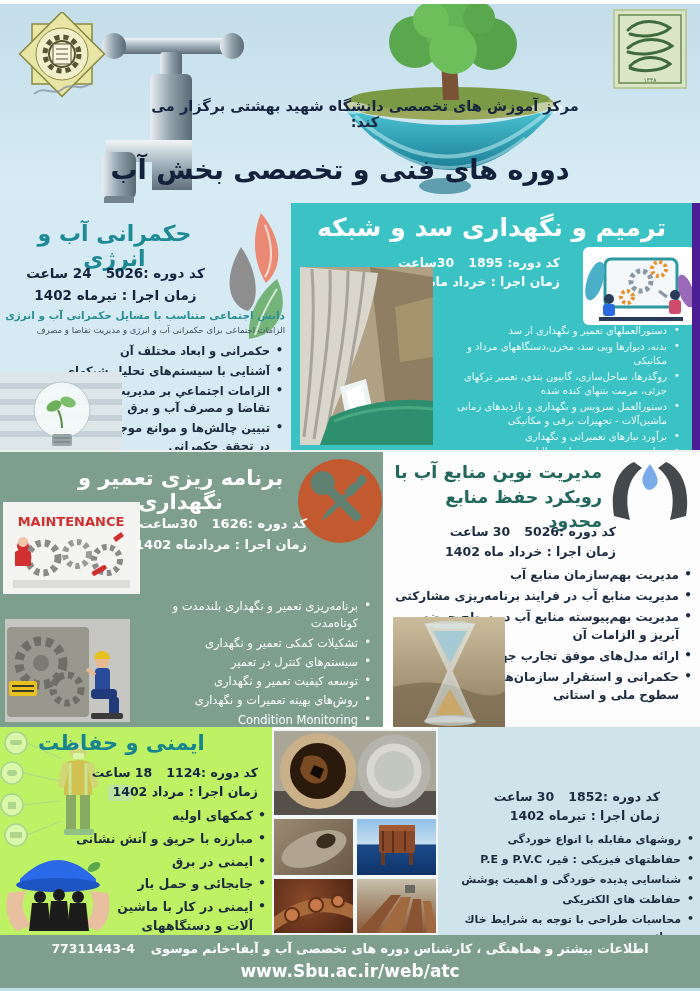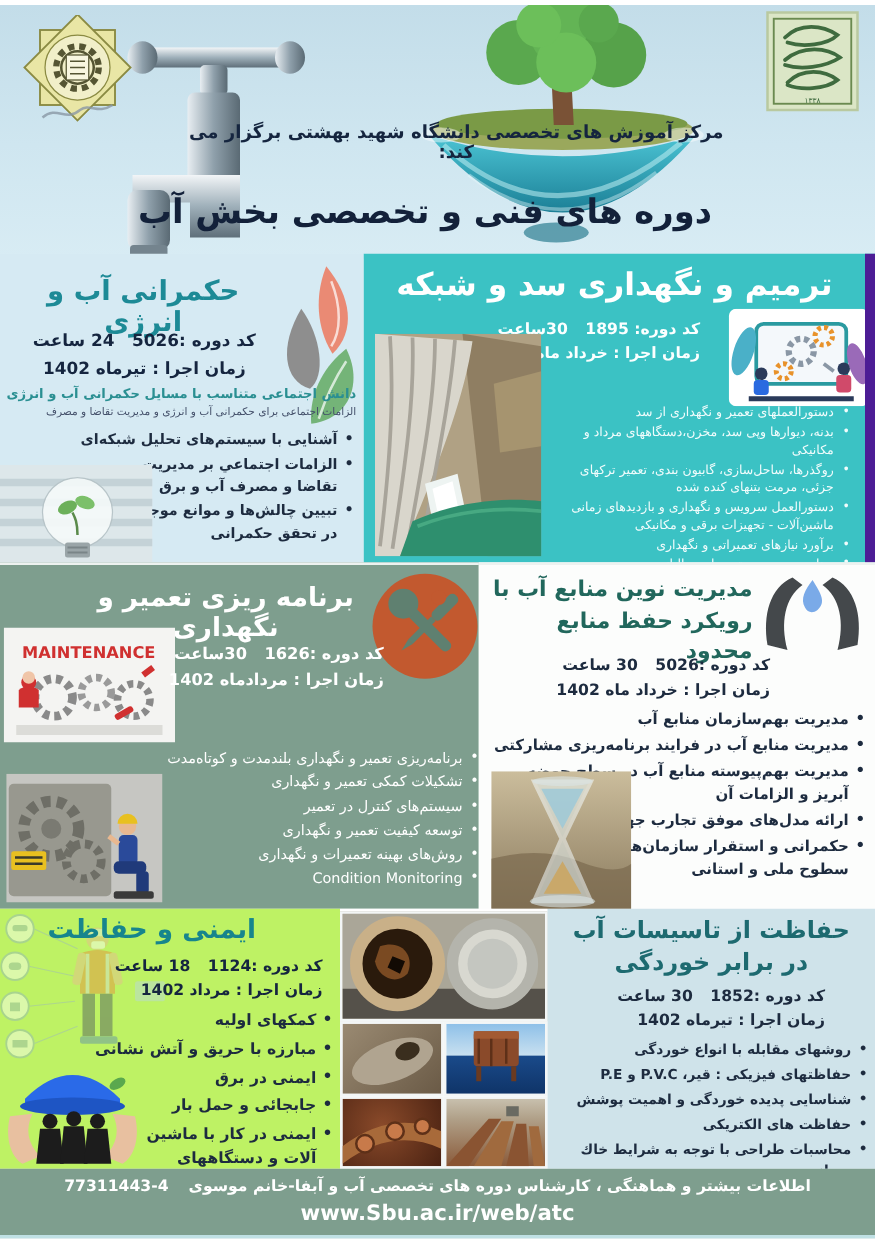--- a/index.html
+++ b/index.html
@@ -22,21 +22,21 @@
 
   .panel-dam{left:291px;top:203px;width:409px;height:247px;background:#3bc2c4;border-right:8px solid #4c1d95;overflow:hidden;}
   .dam-title{top:10px;left:20px;right:20px;text-align:center;font-size:25px;font-weight:bold;color:#ffffff;}
   .dam-meta{top:50px;right:132px;width:180px;text-align:right;color:#fbffff;font-size:12.5px;font-weight:bold;line-height:1.55;}
   .dam-bullets{top:121px;right:12px;left:150px;}
 
   
   .panel-maint{left:0;top:450px;width:383px;height:277px;background:#7e9e8e;border-top:2px solid #edf2f0;overflow:hidden;}
   .maint-title{top:14px;right:58px;left:36px;text-align:center;font-size:21px;font-weight:bold;color:#ffffff;}
   .maint-meta{top:62px;right:76px;width:180px;text-align:right;color:#ffffff;font-size:13px;font-weight:bold;line-height:1.6;}
-  .maint-bullets{top:146px;right:0;left:130px;}
+  .maint-bullets{top:146px;right:12px;left:130px;}
 
   .panel-water{left:383px;top:450px;width:317px;height:277px;background:#fcfdfc;border-top:2px solid #edf2f0;overflow:hidden;}
   .water-title{top:8px;right:98px;left:6px;text-align:right;font-size:17.5px;font-weight:bold;color:#21675c;line-height:1.4;}
   .water-meta{top:70px;right:84px;left:20px;text-align:right;color:#1d2b3f;font-size:12.5px;font-weight:bold;line-height:1.6;}
   .water-bullets{top:114px;right:8px;left:8px;}
 
   
   .panel-safety{left:0;top:727px;width:272px;height:208px;background:#bef264;overflow:hidden;}
   .safety-title{top:4px;right:10px;left:10px;text-align:left;padding-left:28px;font-size:21px;font-weight:bold;color:#17858d;}
   .safety-meta{top:36px;right:14px;width:200px;text-align:right;color:#15253f;font-size:12.5px;font-weight:bold;line-height:1.55;}
@@ -171,20 +171,21 @@
         <span>کد دوره :5026</span>
         <span>24 ساعت</span>
       </div>
       <div>زمان اجرا : تیرماه 1402</div>
     </div>
 
     <div class="abs gov-sub1">دانش اجتماعی متناسب با مسایل حکمرانی آب و انرژی</div>
     <div class="abs gov-sub2">الزامات اجتماعی برای حکمرانی آب و انرژی و مدیریت تقاضا و مصرف</div>
 
     <ul class="abs blist gov-bullets">
+      <li>حکمرانی و ابعاد مختلف آن</li>
       <li>آشنایی با سیستم‌های تحلیل شبکه‌ای</li>
       <li style="padding-left:90px;">الزامات اجتماعي بر مدیریت تقاضا و مصرف آب و برق</li>
       <li style="padding-left:90px;">تبیین چالش‌ها و موانع موجود در تحقق حکمرانی</li>
     </ul>
 
     <svg class="abs" style="left:0;top:169px;" width="122" height="78" viewBox="0 0 122 78">
       <rect width="122" height="78" fill="#dde7ea"></rect>
       <path d="M0,14 H122 M0,30 H122 M0,46 H122 M0,62 H122" stroke="#c4d2d7" stroke-width="6"></path>
       <circle cx="62" cy="38" r="28" fill="#f6fafa" opacity=".9" stroke="#b5c2c6"></circle>
       <rect x="52" y="62" width="20" height="12" rx="2" fill="#9aa5a8"></rect>
@@ -466,24 +467,20 @@
         <rect x="48" y="6" width="10" height="8" fill="#6a6a62"></rect>
         <path d="M0,54 L34,16 L44,16 L18,54 Z" fill="#8a5432"></path>
         <path d="M22,54 L44,18 L54,18 L44,54 Z" fill="#a06a3e"></path>
         <path d="M48,54 L56,20 L64,20 L66,54 Z" fill="#8a5432"></path>
         <path d="M70,54 L66,22 L74,22 L79,54 Z" fill="#a06a3e"></path>
       </svg>
     </div>
   </section>
 
   <section class="abs panel-corr">
-    <div class="abs corr-title">
-      <div>حفاظت از تاسیسات آب</div>
-      <div>در برابر خوردگی</div>
-    </div>
 
     <div class="abs corr-meta">
       <div class="meta-row" style="justify-content:flex-start;">
         <span>کد دوره :1852</span>
         <span>30 ساعت</span>
       </div>
       <div>زمان اجرا : تیرماه 1402</div>
     </div>
 
     <ul class="abs blist corr-bullets">

